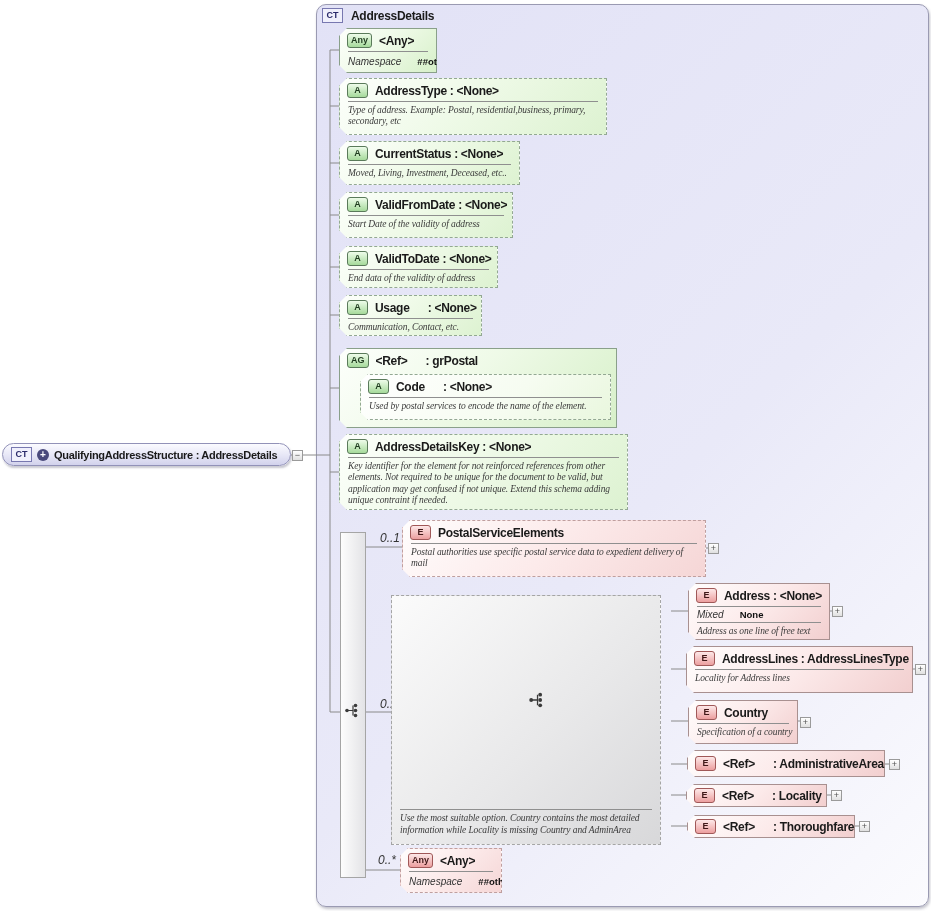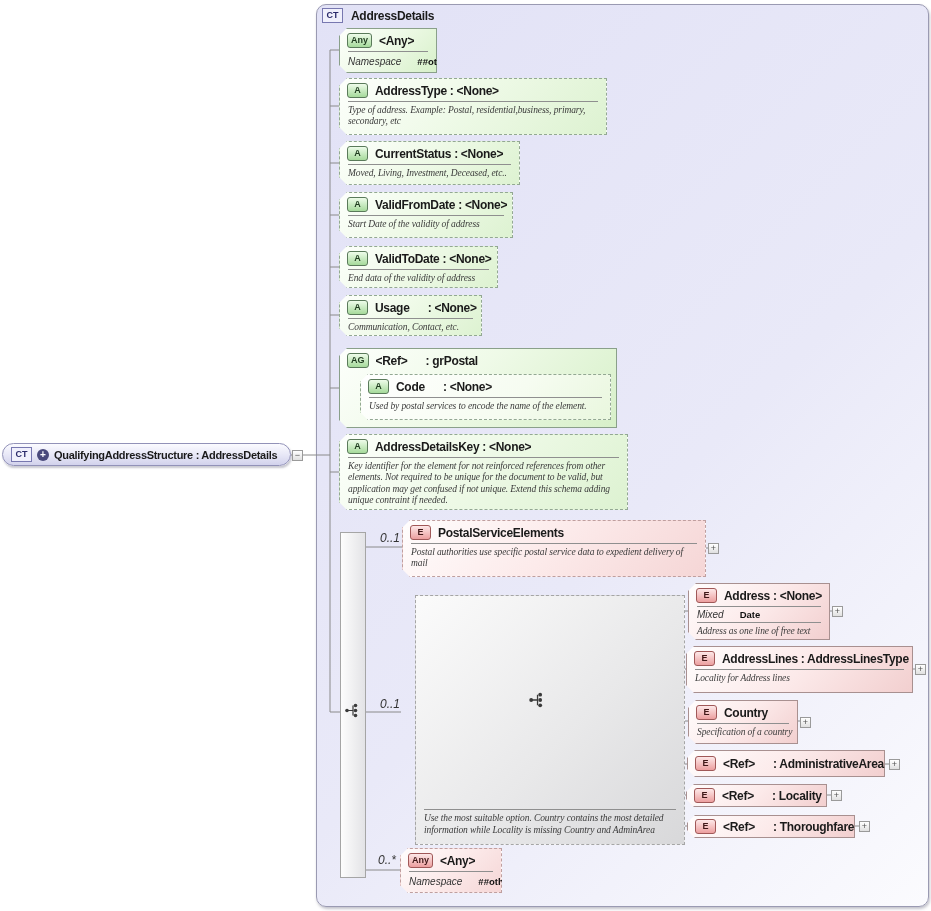--- a/index.html
+++ b/index.html
@@ -171,21 +171,21 @@
   <div class="node chamfer pink-d" style="left:402px;top:520px;width:304px;height:57px;">
     <div class="trow">
       <span class="badge b-pink">E</span>
       <span class="title">PostalServiceElements</span>
     </div>
     <div class="sep"></div>
     <div class="ann">Postal authorities use specific postal service data to expedient delivery of mail</div>
   </div>
   <div class="sq" style="left:708px;top:543px;">+</div>
 
-  <div class="node graybox" style="left:415px;top:595px;width:270px;height:250px;">
+  <div class="node graybox" style="left:391px;top:595px;width:270px;height:250px;">
     <div class="choice-note">
       <div class="sep"></div>
       <div class="ann">Use the most suitable option. Country contains the most detailed information while Locality is missing Country and AdminArea</div>
     </div>
   </div>
   <svg class="comp-icon" style="left:528px;top:691px;" width="18" height="18" viewBox="0 0 17 17">
     <path d="M3 8.5 H9 M9 3.5 V13.5" stroke="#3a3a3a" stroke-width="1.2" fill="none"></path>
     <circle cx="3" cy="8.5" r="1.8" fill="#3a3a3a"></circle>
     <circle cx="11.5" cy="3.5" r="1.8" fill="#3a3a3a"></circle>
     <circle cx="11.5" cy="8.5" r="1.8" fill="#3a3a3a"></circle>
@@ -193,21 +193,21 @@
   </svg>
 
   <div class="node chamfer pink-s" style="left:688px;top:583px;width:142px;height:57px;">
     <div class="trow">
       <span class="badge b-pink">E</span>
       <span class="title">Address : &lt;None&gt;</span>
     </div>
     <div class="sep"></div>
     <div class="kv" style="padding:1px 8px;border-radius:6px;">
       <span class="k">Mixed</span>
-      <span class="v">Date</span>
+      <span class="v">None</span>
     </div>
     <div class="sep"></div>
     <div class="ann" style="white-space:nowrap;">Address as one line of free text</div>
   </div>
   <div class="sq" style="left:832px;top:606px;">+</div>
 
   <div class="node chamfer pink-s" style="left:686px;top:646px;width:227px;height:47px;">
     <div class="trow">
       <span class="badge b-pink">E</span>
       <span class="title">AddressLines : AddressLinesType</span>

